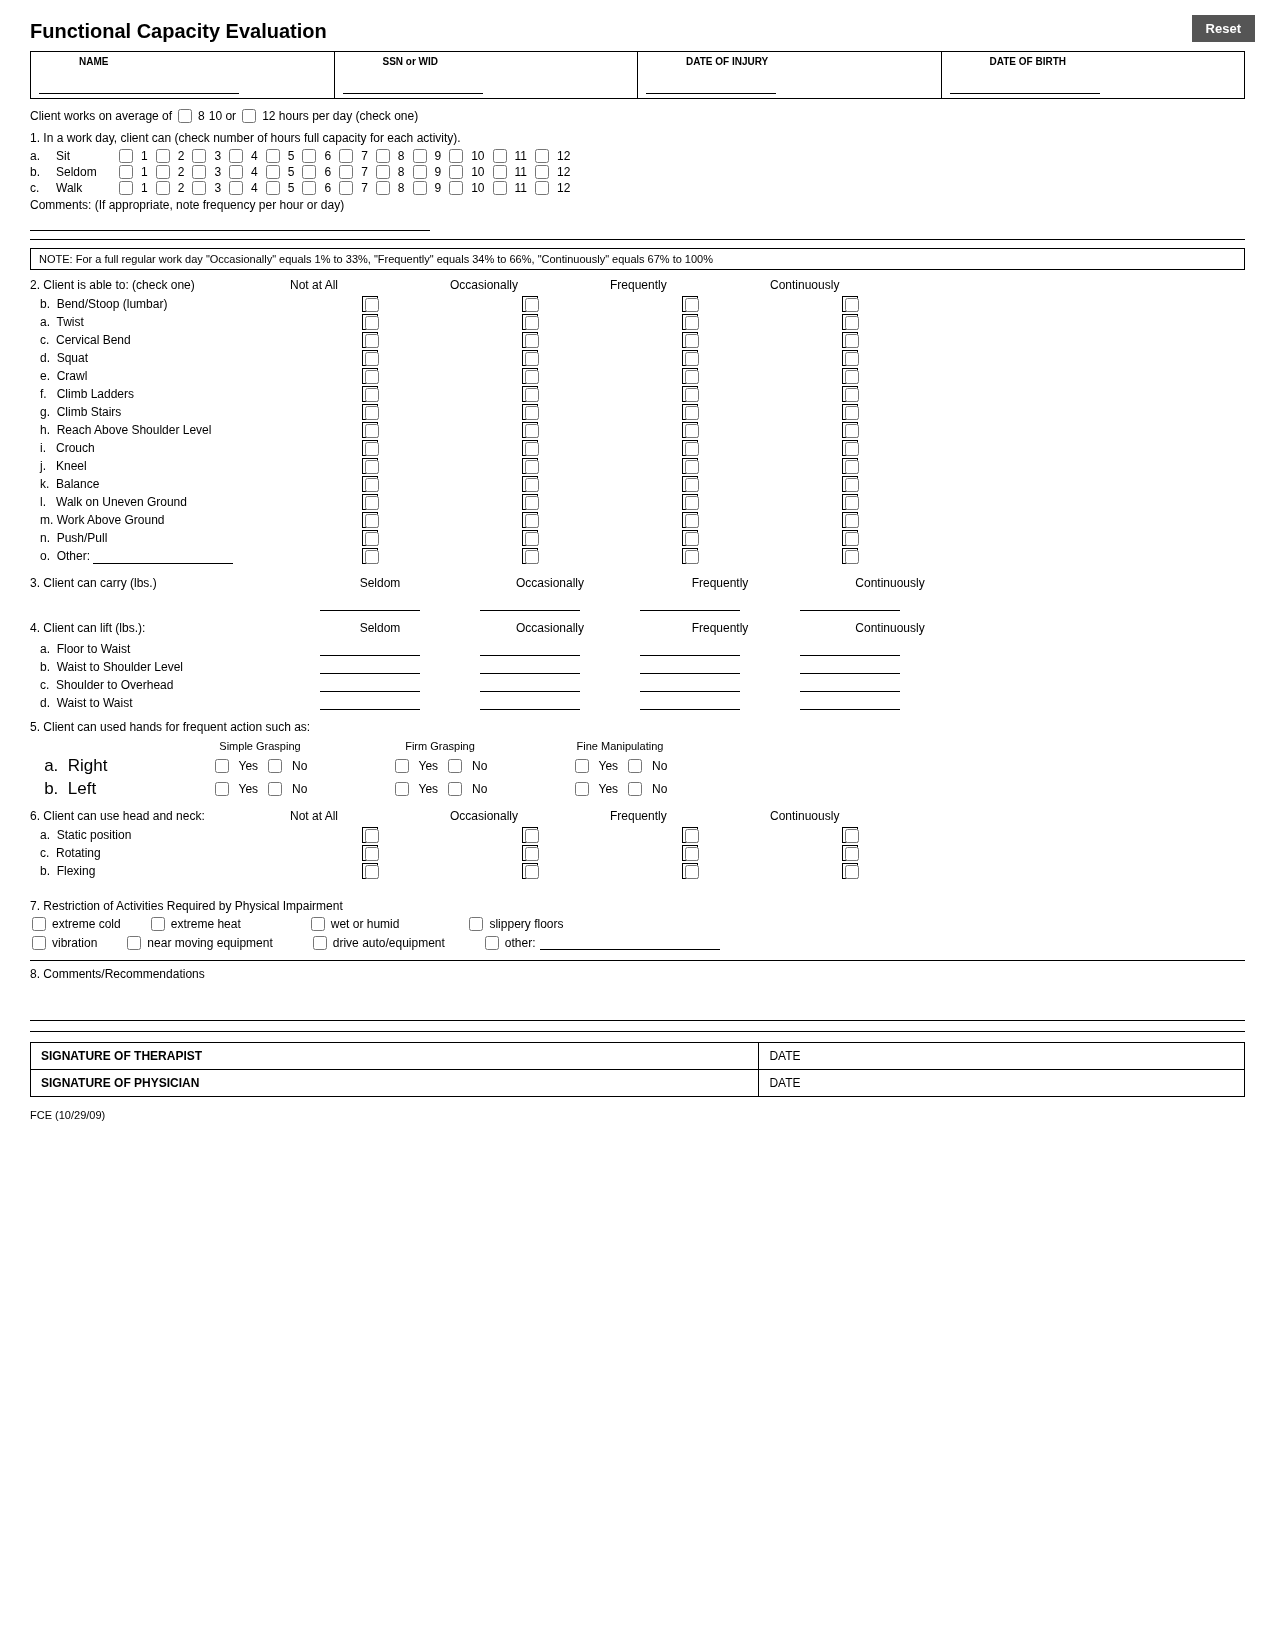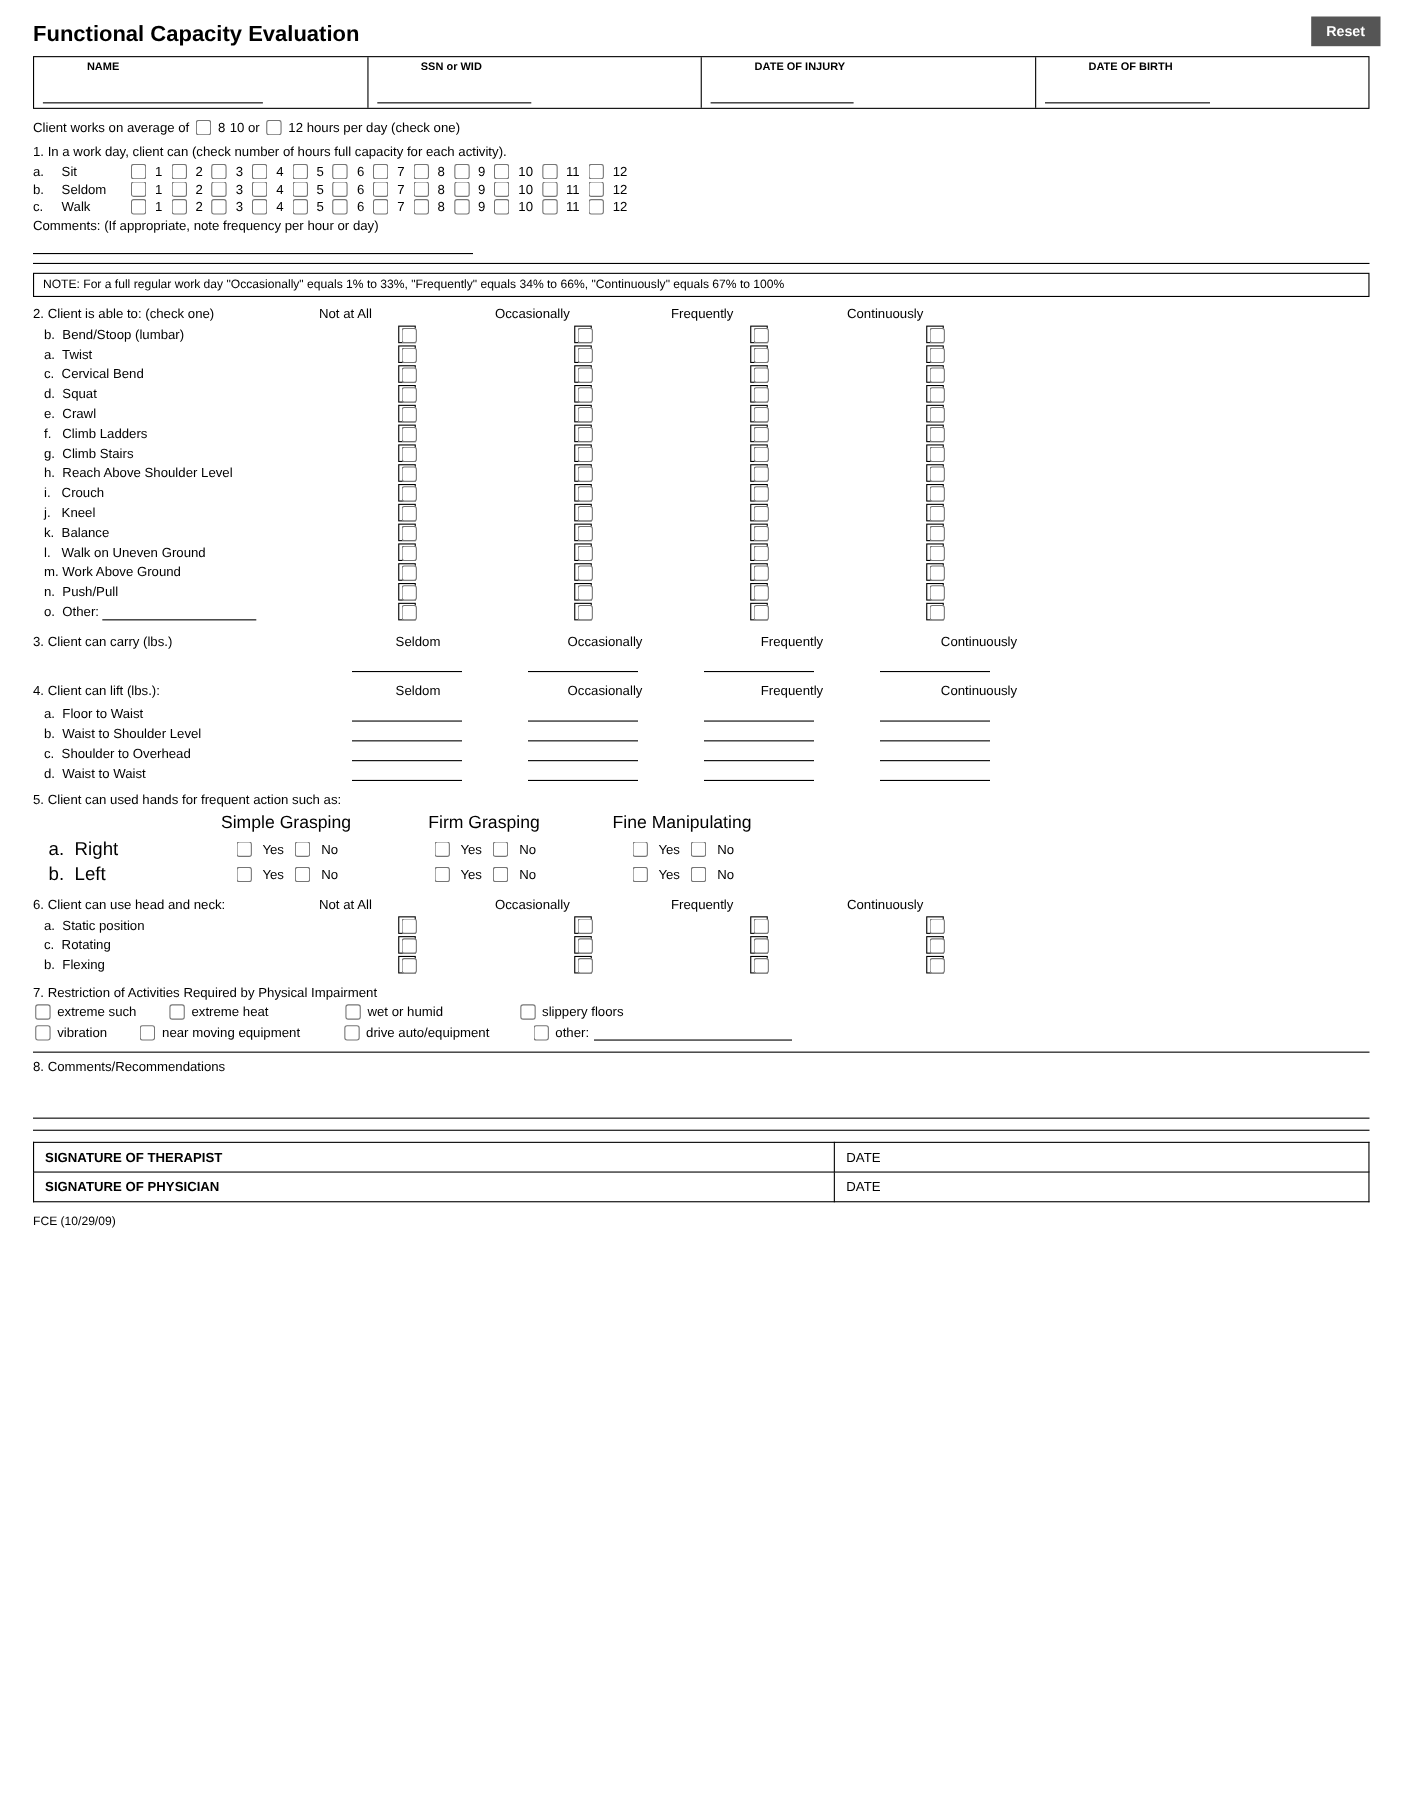--- a/index.html
+++ b/index.html
@@ -107,29 +107,29 @@
     .lift-input-cell { width: 160px; display: flex; justify-content: center; }
     .lift-input-cell input[type="text"] { width: 100px; }
     .hands-section { margin-bottom: 10px; }
     .hands-header { font-size: 12px; margin-bottom: 6px; }
     .hands-col-row {
       display: flex;
       align-items: center;
       margin-bottom: 4px;
     }
     .hands-blank { width: 140px; }
-    .hands-col { width: 180px; text-align: center; font-size: 16px; }
+    .hands-col { width: 180px; text-align: center; font-size: 11px; }
     .hands-row {
       display: flex;
       align-items: center;
       margin: 3px 0;
     }
     .hands-row-label { width: 140px; font-size: 17px; }
     .hands-yn-cell { width: 180px; display: flex; justify-content: center; gap: 8px; align-items: center; font-size: 12px; }
-    .head-neck-section { margin-bottom: 10px; }
+    .head-neck-section { margin-bottom: 20px; }
     .restrict-section { margin-bottom: 10px; }
     .restrict-row { display: flex; flex-wrap: wrap; gap: 8px; align-items: center; font-size: 12px; margin: 4px 0; }
     .restrict-item { display: flex; align-items: center; gap: 4px; }
     .comments-section { margin-bottom: 10px; }
     .sig-table { width: 100%; border-collapse: collapse; margin-top: 10px; }
     .sig-table td { border: 1px solid #000; padding: 6px 10px; font-size: 12px; }
     .sig-table .sig-label { font-weight: bold; width: 60%; }
     .sig-table .date-label { width: 40%; }
     .footer { margin-top: 10px; font-size: 11px; }
     .other-input { width: 140px; border: none; border-bottom: 1px solid #000; outline: none; font-size: 12px; }
@@ -712,21 +712,21 @@
         <div class="check-box"><input type="checkbox" style="width: 14px; height: 14px;"></div>
       </div>
   </div>
 </div>
 
 <div class="restrict-section">
   <div style="font-size:12px; margin-bottom:4px;">7.  Restriction of Activities Required by Physical Impairment</div>
   <div class="restrict-row">
     <div class="restrict-item">
       <input type="checkbox" style="">
-      <span>extreme such</span>
+      <span>extreme cold</span>
     </div>
     <div class="restrict-item" style="margin-left:20px;">
       <input type="checkbox" style="">
       <span>extreme heat</span>
     </div>
     <div class="restrict-item" style="margin-left:60px;">
       <input type="checkbox" style="">
       <span>wet or humid</span>
     </div>
     <div class="restrict-item" style="margin-left:60px;">

